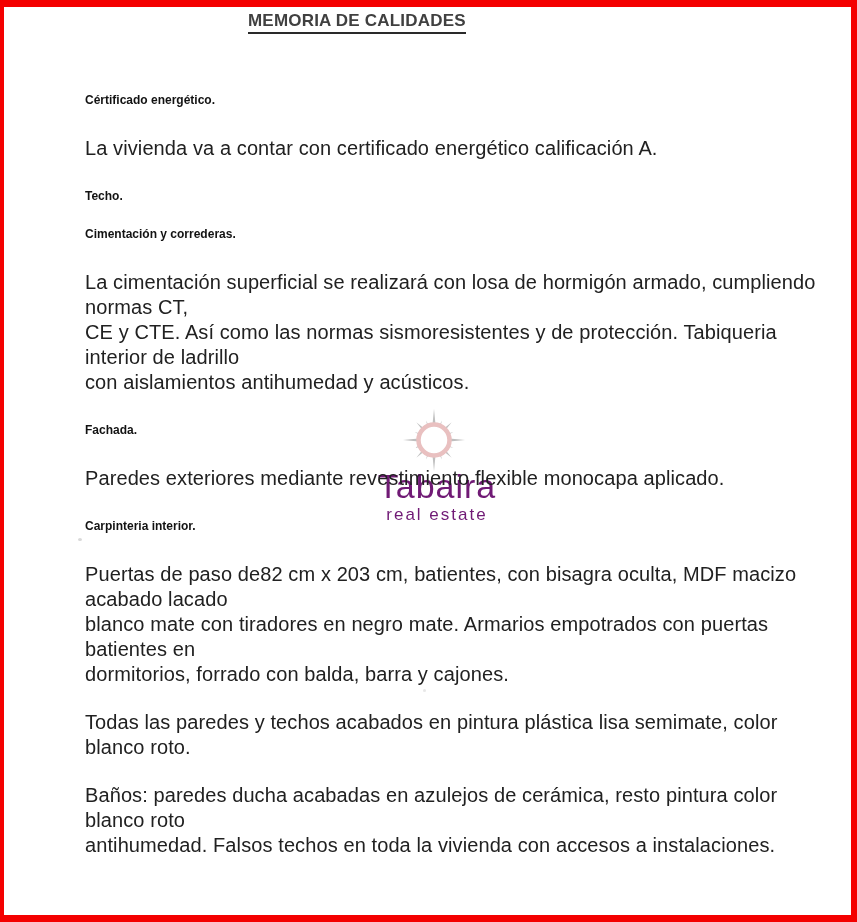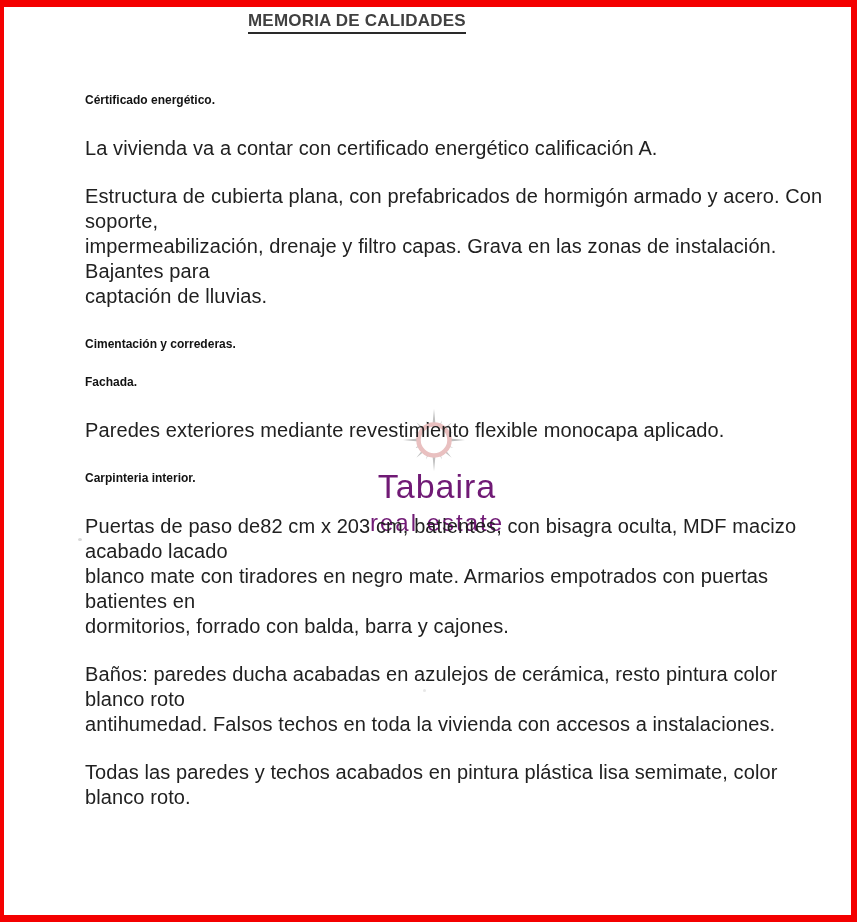--- a/index.html
+++ b/index.html
@@ -70,24 +70,24 @@
     width: 200px;
     text-align: center;
     color: #701a75;
   }
   .wm-line1 {
     font-size: 34px;
     line-height: 34px;
     letter-spacing: 1px;
   }
   .wm-line2 {
-    font-size: 24px;
+    font-size: 17px;
     line-height: 24px;
     letter-spacing: 2px;
-    margin-top: 8px;
+    margin-top: 0px;
   }
   .speck {
     position: absolute;
     border-radius: 50%;
     background: #c9c9c9;
     opacity: 0.7;
     z-index: 2;
   }
   .speck-1 { left: 74px; top: 531px; width: 4px; height: 3px; }
   .speck-2 { left: 419px; top: 682px; width: 3px; height: 3px; opacity: 0.45; }
@@ -135,33 +135,34 @@
 
   <div class="doc">
 
     <div class="title-row">
       <span class="doc-title">MEMORIA DE CALIDADES</span>
     </div>
 
     <div class="sec-heading first">Cértificado energético.</div>
     <p class="para">La vivienda va a contar con certificado energético calificación A.</p>
 
-    <p class="para">Estructura de cubierta plana, con prefabricados de hormigón armado y acero. Con soporte,
-impermeabilización, drenaje y filtro capas. Grava en las zonas de instalación. Bajantes para
-captación de lluvias.</p>
+    <div class="sec-heading">Techo.</div>
 
     <div class="sec-heading">Cimentación y correderas.</div>
+    <p class="para">La cimentación superficial se realizará con losa de hormigón armado, cumpliendo normas CT,
+CE y CTE. Así como las normas sismoresistentes y de protección. Tabiqueria interior de ladrillo
+con aislamientos antihumedad y acústicos.</p>
 
     <div class="sec-heading">Fachada.</div>
     <p class="para">Paredes exteriores mediante revestimiento flexible monocapa aplicado.</p>
 
 
     <div class="sec-heading">Carpinteria interior.</div>
     <p class="para">Puertas de paso de82 cm x 203 cm, batientes, con bisagra oculta, MDF macizo acabado lacado
 blanco mate con tiradores en negro mate. Armarios empotrados con puertas batientes en
 dormitorios, forrado con balda, barra y cajones.</p>
 
+    <p class="para">Todas las paredes y techos acabados en pintura plástica lisa semimate, color blanco roto.</p>
     <p class="para">Baños: paredes ducha acabadas en azulejos de cerámica, resto pintura color blanco roto
 antihumedad. Falsos techos en toda la vivienda con accesos a instalaciones.</p>
-    <p class="para">Todas las paredes y techos acabados en pintura plástica lisa semimate, color blanco roto.</p>
 
   </div>
 </div>
 
 </body></html>

